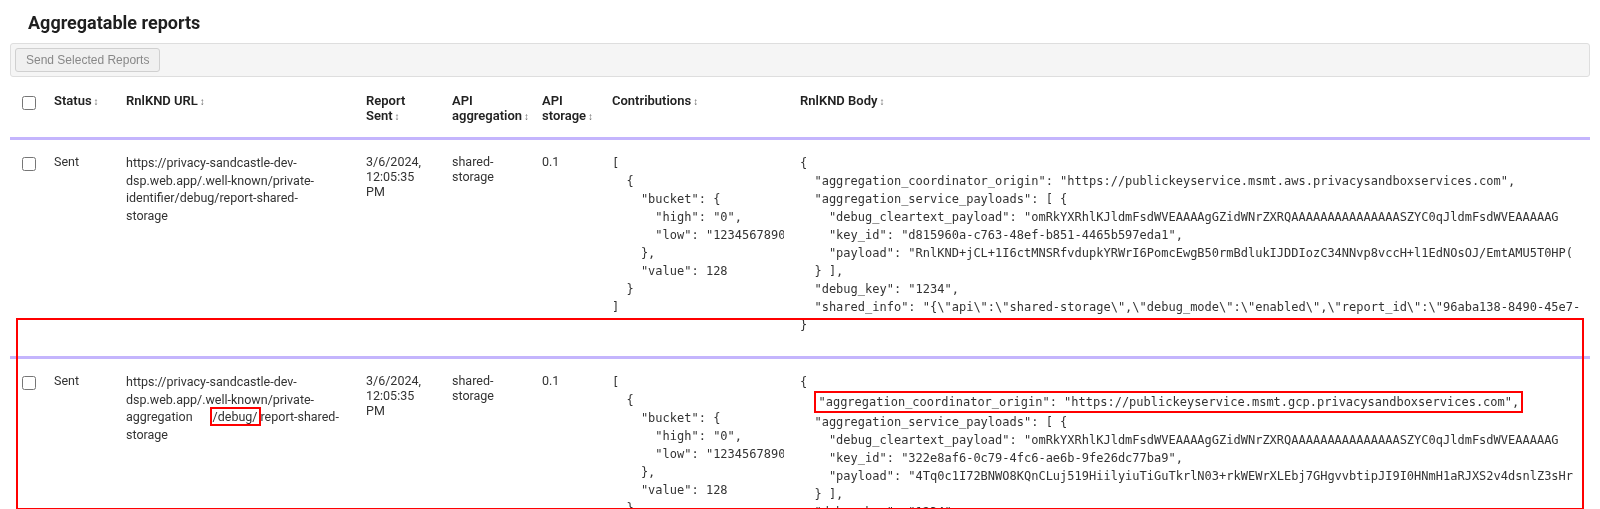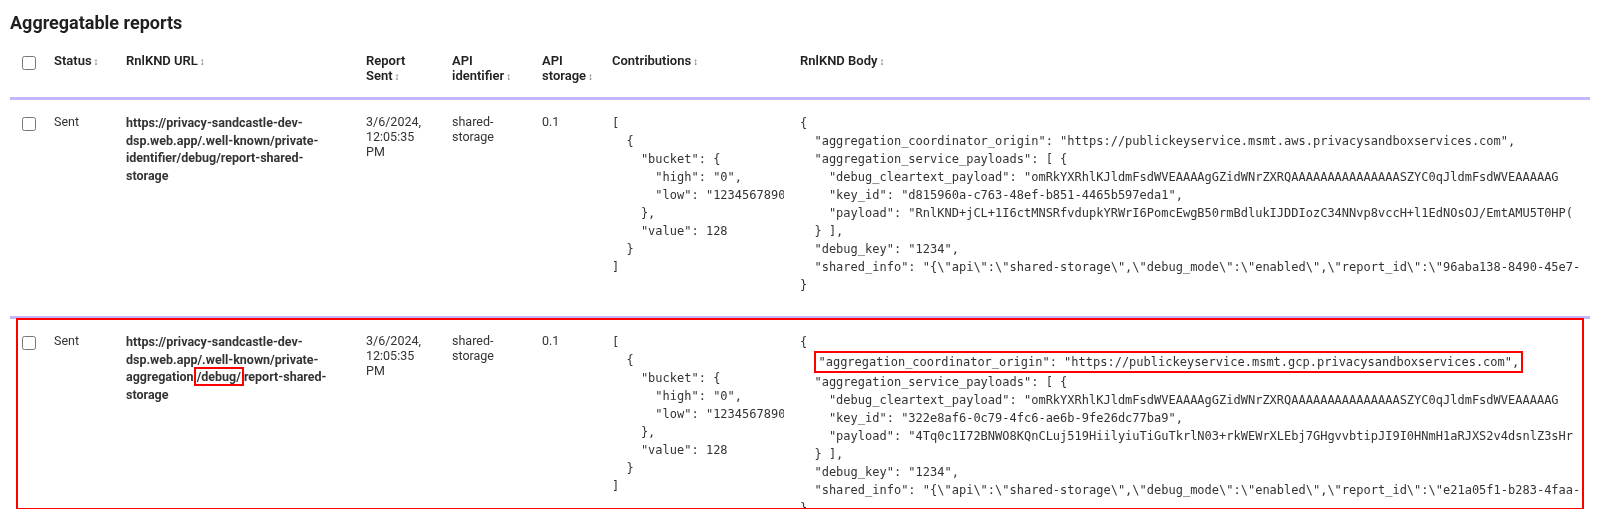--- a/index.html
+++ b/index.html
@@ -7,21 +7,21 @@
     margin: 0;
     padding: 8px 10px;
     font-family: -apple-system, BlinkMacSystemFont, "Segoe UI", Roboto, Arial, sans-serif;
     font-size: 13px;
     color: #1f1f1f;
     background: #fff;
   }
   h2.page-title {
     font-size: 18px;
     font-weight: 700;
-    margin: 4px 0 10px 0;
+    margin: 4px 0 10px 18px;
     color: #1f1f1f;
   }
   .toolbar {
     background: #f5f5f5;
     border: 1px solid #dedede;
     border-radius: 3px;
     padding: 4px;
     margin-bottom: 6px;
   }
   .send-btn {
@@ -74,25 +74,26 @@
     line-height: 1.5;
     margin: 0;
     white-space: pre;
     color: #333;
     overflow: hidden;
   }
   .url-cell {
     word-break: break-all;
     line-height: 1.4;
   }
-  .url-line { display: block; font-weight: bold; }
+  .url-line { display: block; }
   .hl-red {
     border: 2px solid #ff0000;
     padding: 0 1px;
     display: inline;
+    margin-left: 17px;
   }
   .outer-outline {
     position: absolute;
     left: 6px;
     right: 6px;
     top: 306px;
     height: 192px;
     border: 2px solid #ff0000;
     pointer-events: none;
   }
@@ -108,41 +109,44 @@
     display: inline-block;
   }
 </style>
 </head>
 <body>
 
 <div class="wrap">
 
   <h2 class="page-title">Aggregatable reports</h2>
 
+  <div class="toolbar">
+    <button class="send-btn" disabled="">Send Selected Reports</button>
+  </div>
 
   <table class="report-table">
     <colgroup>
       <col class="col-check">
         <col class="col-status">
         <col class="col-url">
       <col class="col-time">
         <col class="col-api">
         <col class="col-ver">
       <col class="col-contrib">
         <col class="col-body">
     </colgroup>
     <thead>
       <tr>
         <th>
           <input type="checkbox" style="">
         </th>
         <th><span>Status</span><span class="sort-icon">↕</span></th>
         <th><span>RnlKND URL</span><span class="sort-icon">↕</span></th>
         <th><span>Report Sent</span><span class="sort-icon">↕</span></th>
-        <th><span>API identifier</span><span class="sort-icon">↕</span></th>
+        <th><span>API aggregation</span><span class="sort-icon">↕</span></th>
         <th><span>API storage</span><span class="sort-icon">↕</span></th>
         <th><span>Contributions</span><span class="sort-icon">↕</span></th>
         <th><span>RnlKND Body</span><span class="sort-icon">↕</span></th>
       </tr>
     </thead>
     <tbody>
 
       <tr>
         <td><input type="checkbox" style=""></td>
         <td>Sent</td>

